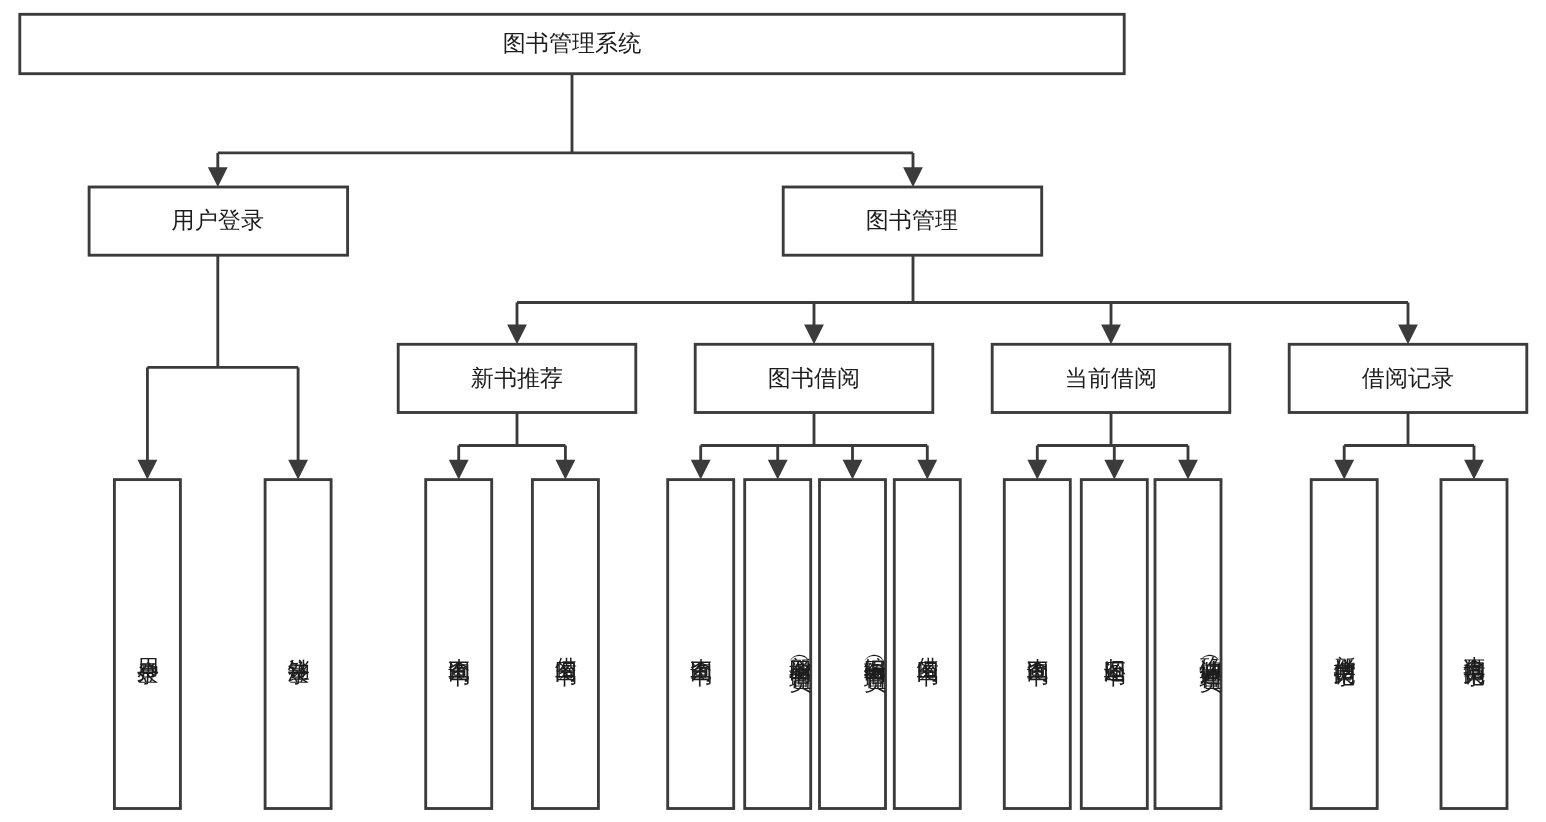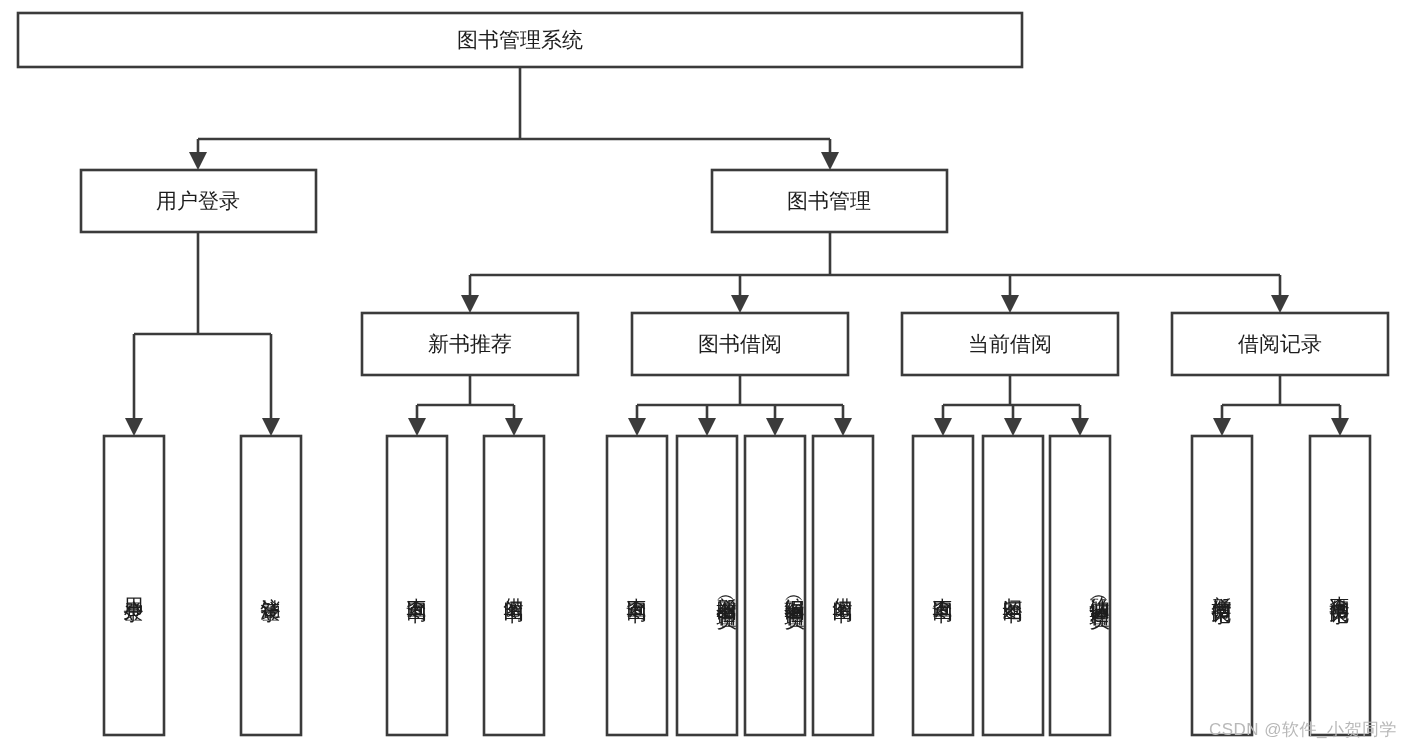--- a/index.html
+++ b/index.html
@@ -210,14 +210,13 @@
   <div class="node-label-v" style="left:745px; top:440px; width:60px; height:299px; align-items:flex-start;">编辑图书（管理员）</div>
   <div class="node-label-v" style="left:813px; top:436px; width:60px; height:299px;">借阅图书</div>
 
   <div class="node-label-v" style="left:913px; top:436px; width:60px; height:299px;">查询图书</div>
   <div class="node-label-v" style="left:983px; top:436px; width:60px; height:299px;">归还图书</div>
   <div class="node-label-v" style="left:1050px; top:440px; width:60px; height:299px; align-items:flex-start;">确认归还（管理员）</div>
 
   <div class="node-label-v" style="left:1192px; top:436px; width:60px; height:299px;">新增借阅记录</div>
   <div class="node-label-v" style="left:1310px; top:436px; width:60px; height:299px;">查询借阅记录</div>
 
-  <div class="watermark">CSDN @软件_小贺同学</div>
 </div>
 
 </body></html>

